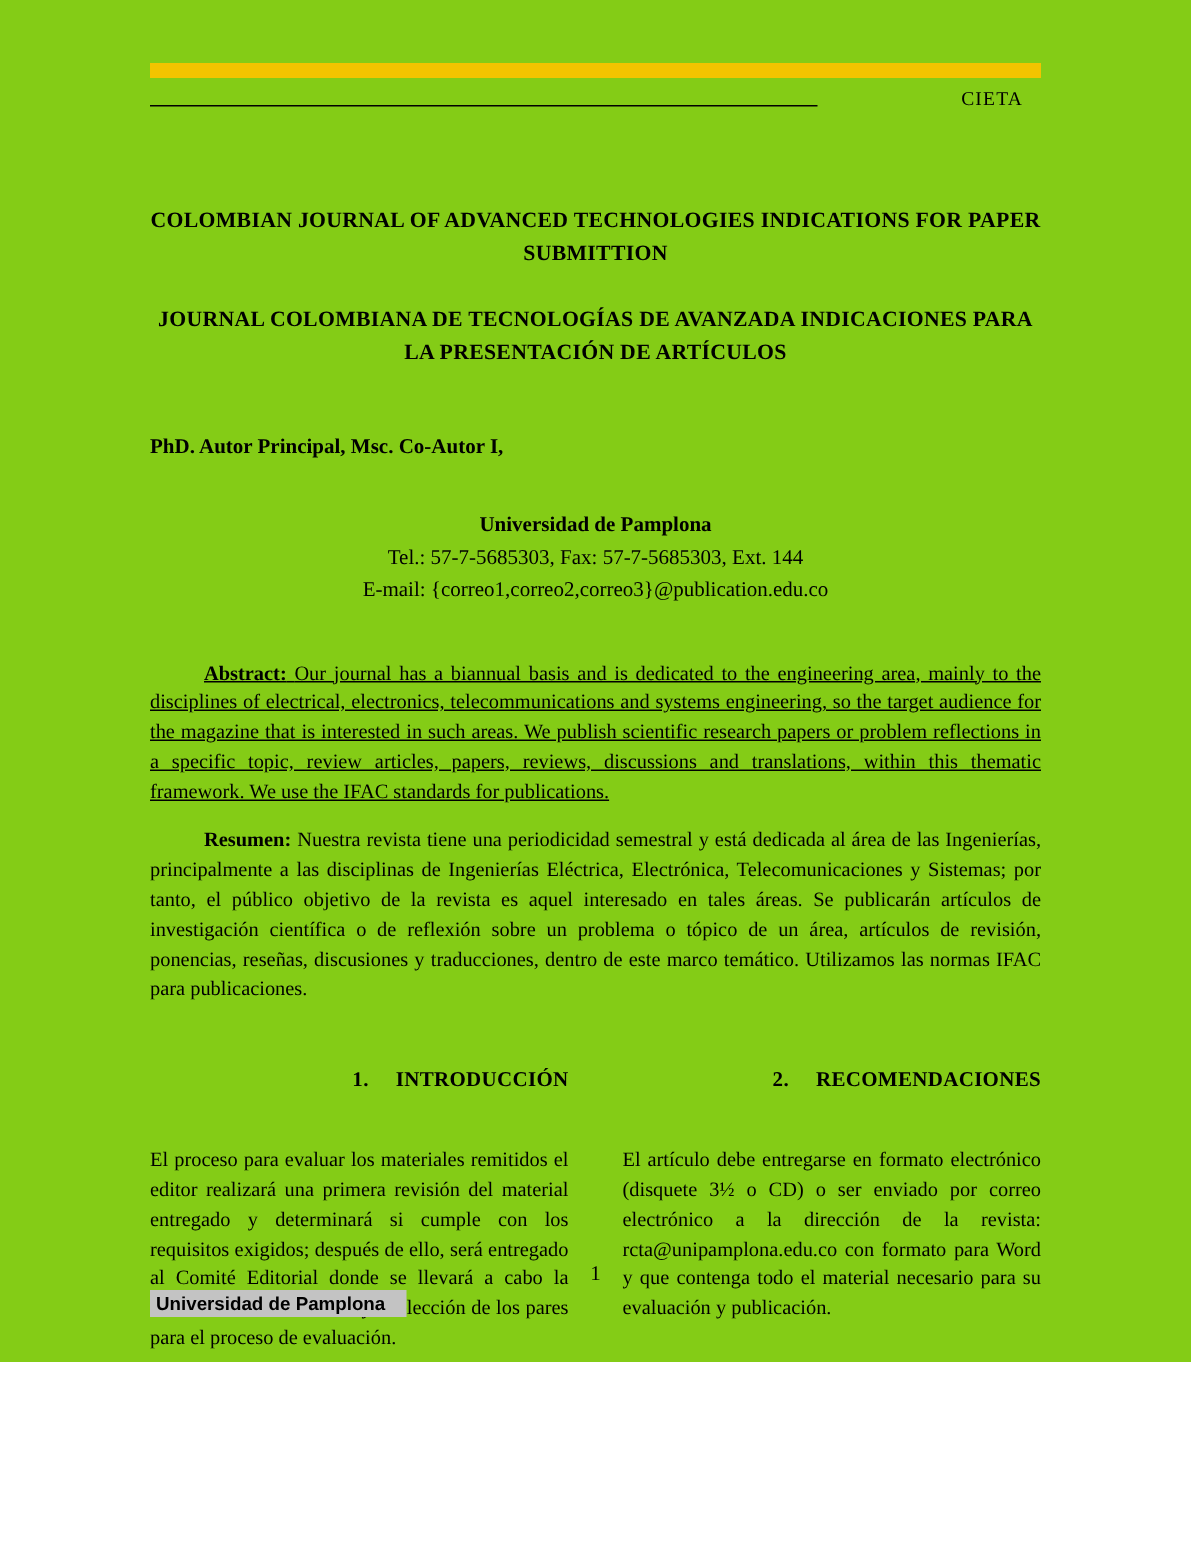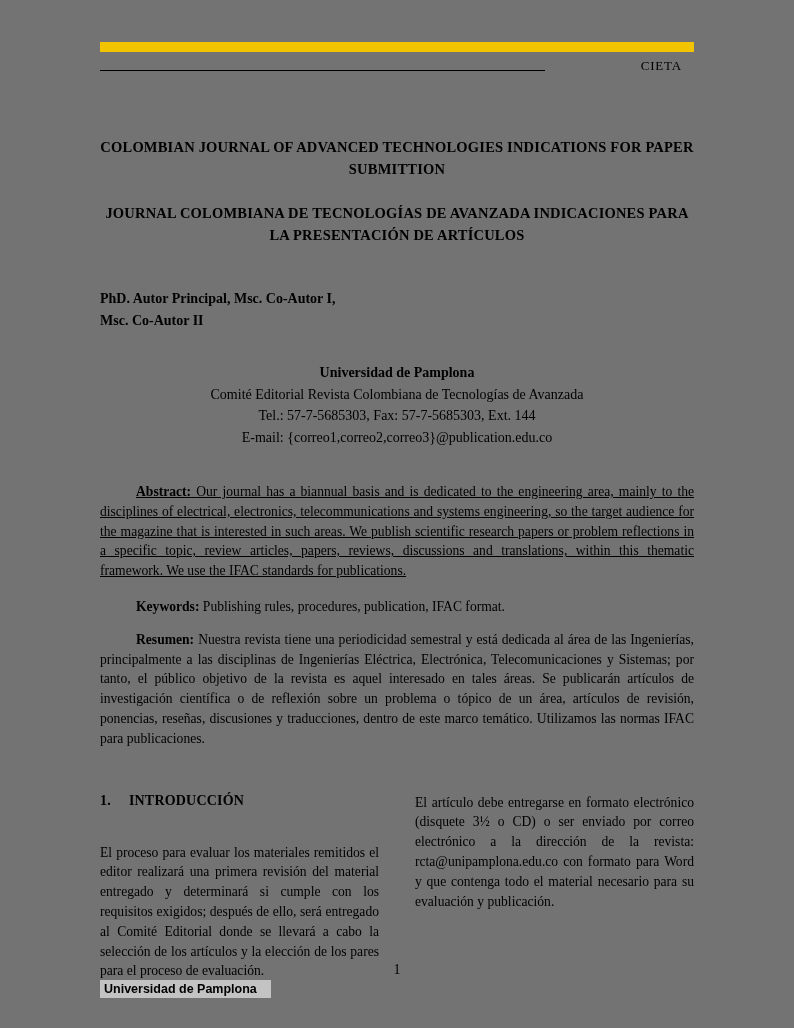--- a/index.html
+++ b/index.html
@@ -4,23 +4,23 @@
 <style>
   * { margin: 0; padding: 0; box-sizing: border-box; }
   html, body { background: #ffffff; }
   body {
     font-family: "Liberation Serif", "DejaVu Serif", serif;
     color: #000000;
   }
   .page {
     position: relative;
     width: 794px;
-    height: 1028px;
+    height: 908px;
     margin: 0 auto;
-    background: #737373;
+    background: #84cc16;
     padding: 0 100px;
     overflow: hidden;
   }
   
   .accent-bar {
     margin-top: 42px;
     height: 10px;
     background: #F2C400;
   }
   .header-row {
@@ -77,21 +77,21 @@
   .resumen  { margin-top: 13px; }
   .palabras { margin-top: 16px; }
   
   .columns {
     display: flex;
     gap: 36px;
     margin-top: 44px;
   }
   .col { flex: 1; min-width: 0; }
   .col h2 {
-    text-align: left;
+    text-align: right;
     font-size: 14px;
     font-weight: bold;
     letter-spacing: 0.2px;
     margin-bottom: 34px;
   }
   .col h2 .h-num { margin-right: 18px; }
   .col p {
     text-align: justify;
     font-size: 13.6px;
     line-height: 19.8px;
@@ -128,46 +128,44 @@
   <div class="header-row">
     <div class="header-rule"></div>
     <div class="header-label">CIETA</div>
   </div>
 
   <h1 class="title title-en">COLOMBIAN JOURNAL OF ADVANCED TECHNOLOGIES INDICATIONS FOR PAPER SUBMITTION</h1>
   <h1 class="title title-es">JOURNAL COLOMBIANA DE TECNOLOGÍAS DE AVANZADA INDICACIONES PARA LA PRESENTACIÓN DE ARTÍCULOS</h1>
 
   <div class="authors">
     <div>PhD. Autor Principal, Msc. Co-Autor I,</div>
-    <div>Msc. Co-Autor II</div>
   </div>
 
   <div class="affiliation">
     <div class="bold">Universidad de Pamplona</div>
-    <div>Comité Editorial Revista Colombiana de Tecnologías de Avanzada</div>
     <div>Tel.: 57-7-5685303, Fax: 57-7-5685303, Ext. 144</div>
     <div>E-mail: {correo1,correo2,correo3}@publication.edu.co</div>
   </div>
 
   <p class="par abstract"><span class="lead">Abstract:</span> <span>Our journal has a biannual basis and is dedicated to the engineering area, mainly to the disciplines of electrical, electronics, telecommunications and systems engineering, so the target audience for the magazine that is interested in such areas. We publish scientific research papers or problem reflections in a specific topic, review articles, papers, reviews, discussions and translations, within this thematic framework. We use the IFAC standards for publications.</span></p>
 
-  <p class="par keywords"><span class="lead">Keywords:</span> <span>Publishing rules, procedures, publication, IFAC format.</span></p>
 
   <p class="par resumen"><span class="lead">Resumen:</span> <span>Nuestra revista tiene una periodicidad semestral y está dedicada al área de las Ingenierías, principalmente a las disciplinas de Ingenierías Eléctrica, Electrónica, Telecomunicaciones y Sistemas; por tanto, el público objetivo de la revista es aquel interesado en tales áreas. Se publicarán artículos de investigación científica o de reflexión sobre un problema o tópico de un área, artículos de revisión, ponencias, reseñas, discusiones y traducciones, dentro de este marco temático. Utilizamos las normas IFAC para publicaciones.</span></p>
 
 
   <div class="columns">
 
     <div class="col">
       <h2><span class="h-num">1.</span><span>INTRODUCCIÓN</span></h2>
       <p>El proceso para evaluar los materiales remitidos el editor realizará una primera revisión del material entregado y determinará si cumple con los requisitos exigidos; después de ello, será entregado al Comité Editorial donde se llevará a cabo la selección de los artículos y la elección de los pares para el proceso de evaluación.</p>
 
     </div>
 
     <div class="col">
+      <h2><span class="h-num">2.</span><span>RECOMENDACIONES</span></h2>
       <p>El artículo debe entregarse en formato electrónico (disquete 3½ o CD) o ser enviado por correo electrónico a la dirección de la revista: rcta@unipamplona.edu.co con formato para Word y que contenga todo el material necesario para su evaluación y publicación.</p>
 
     </div>
 
   </div>
 
   <div class="page-number">1</div>
   <div class="footer-badge" style="background: rgb(195, 195, 195);">Universidad de Pamplona</div>
 
 </div>

